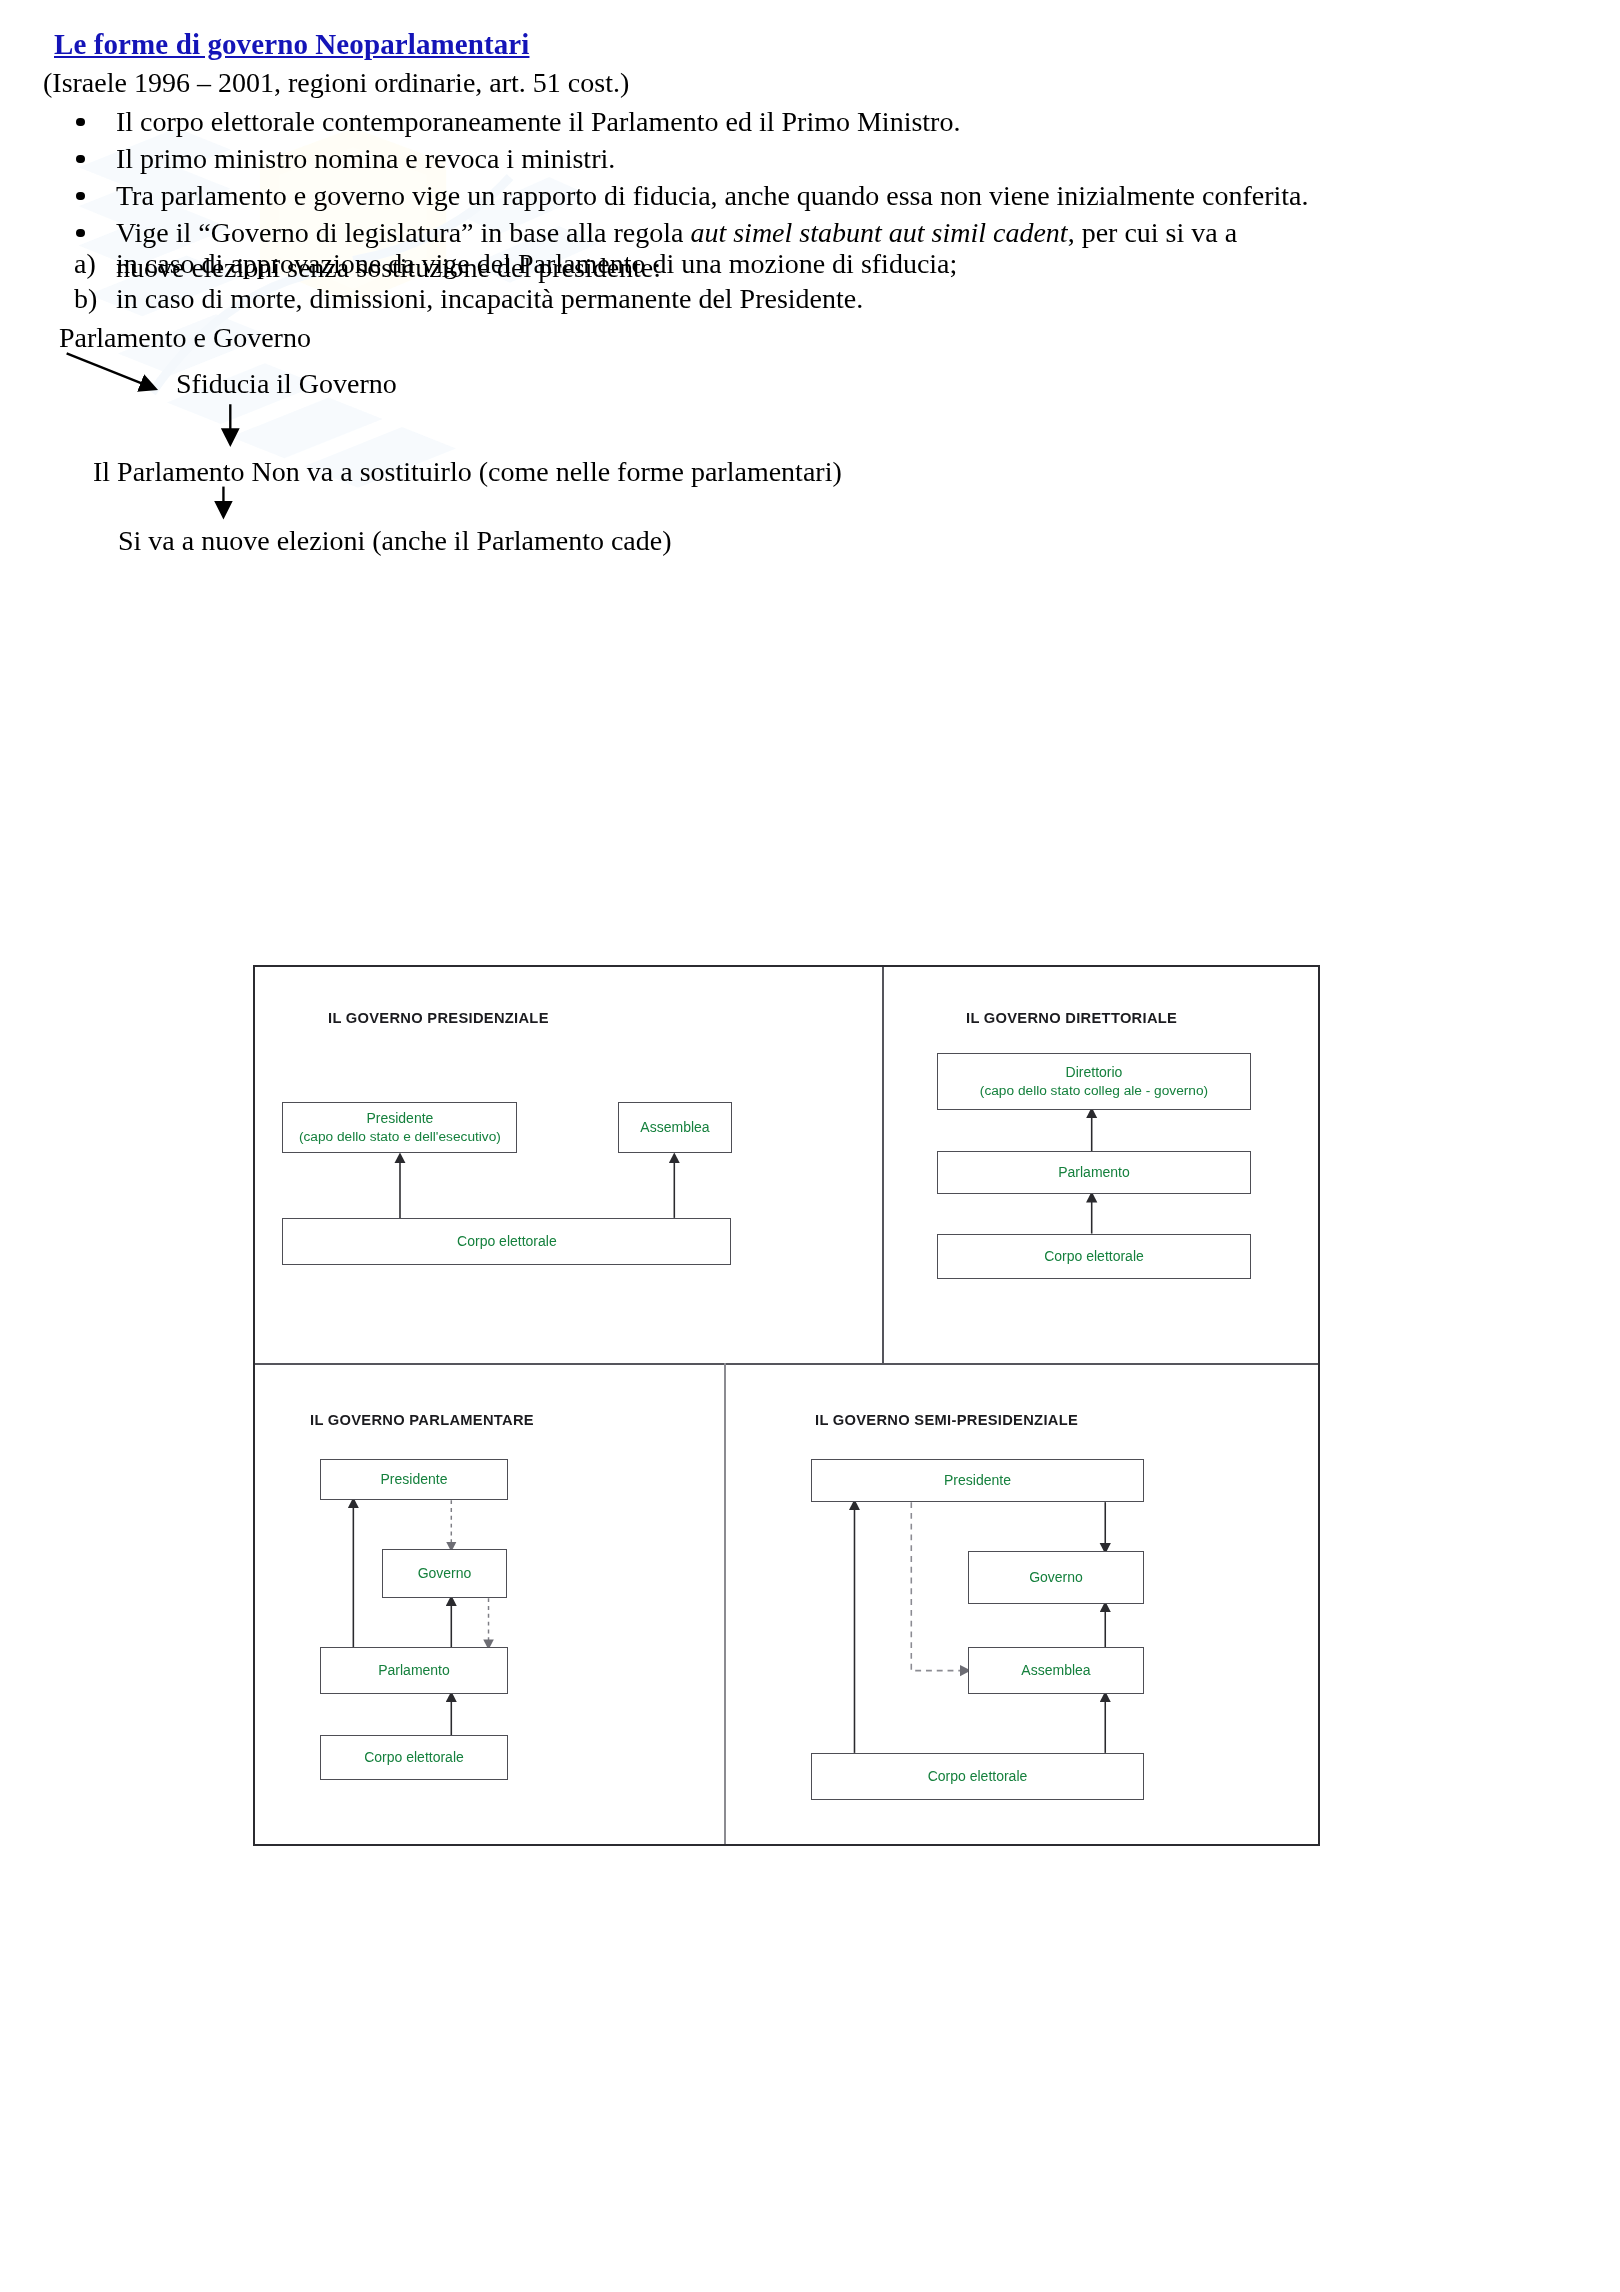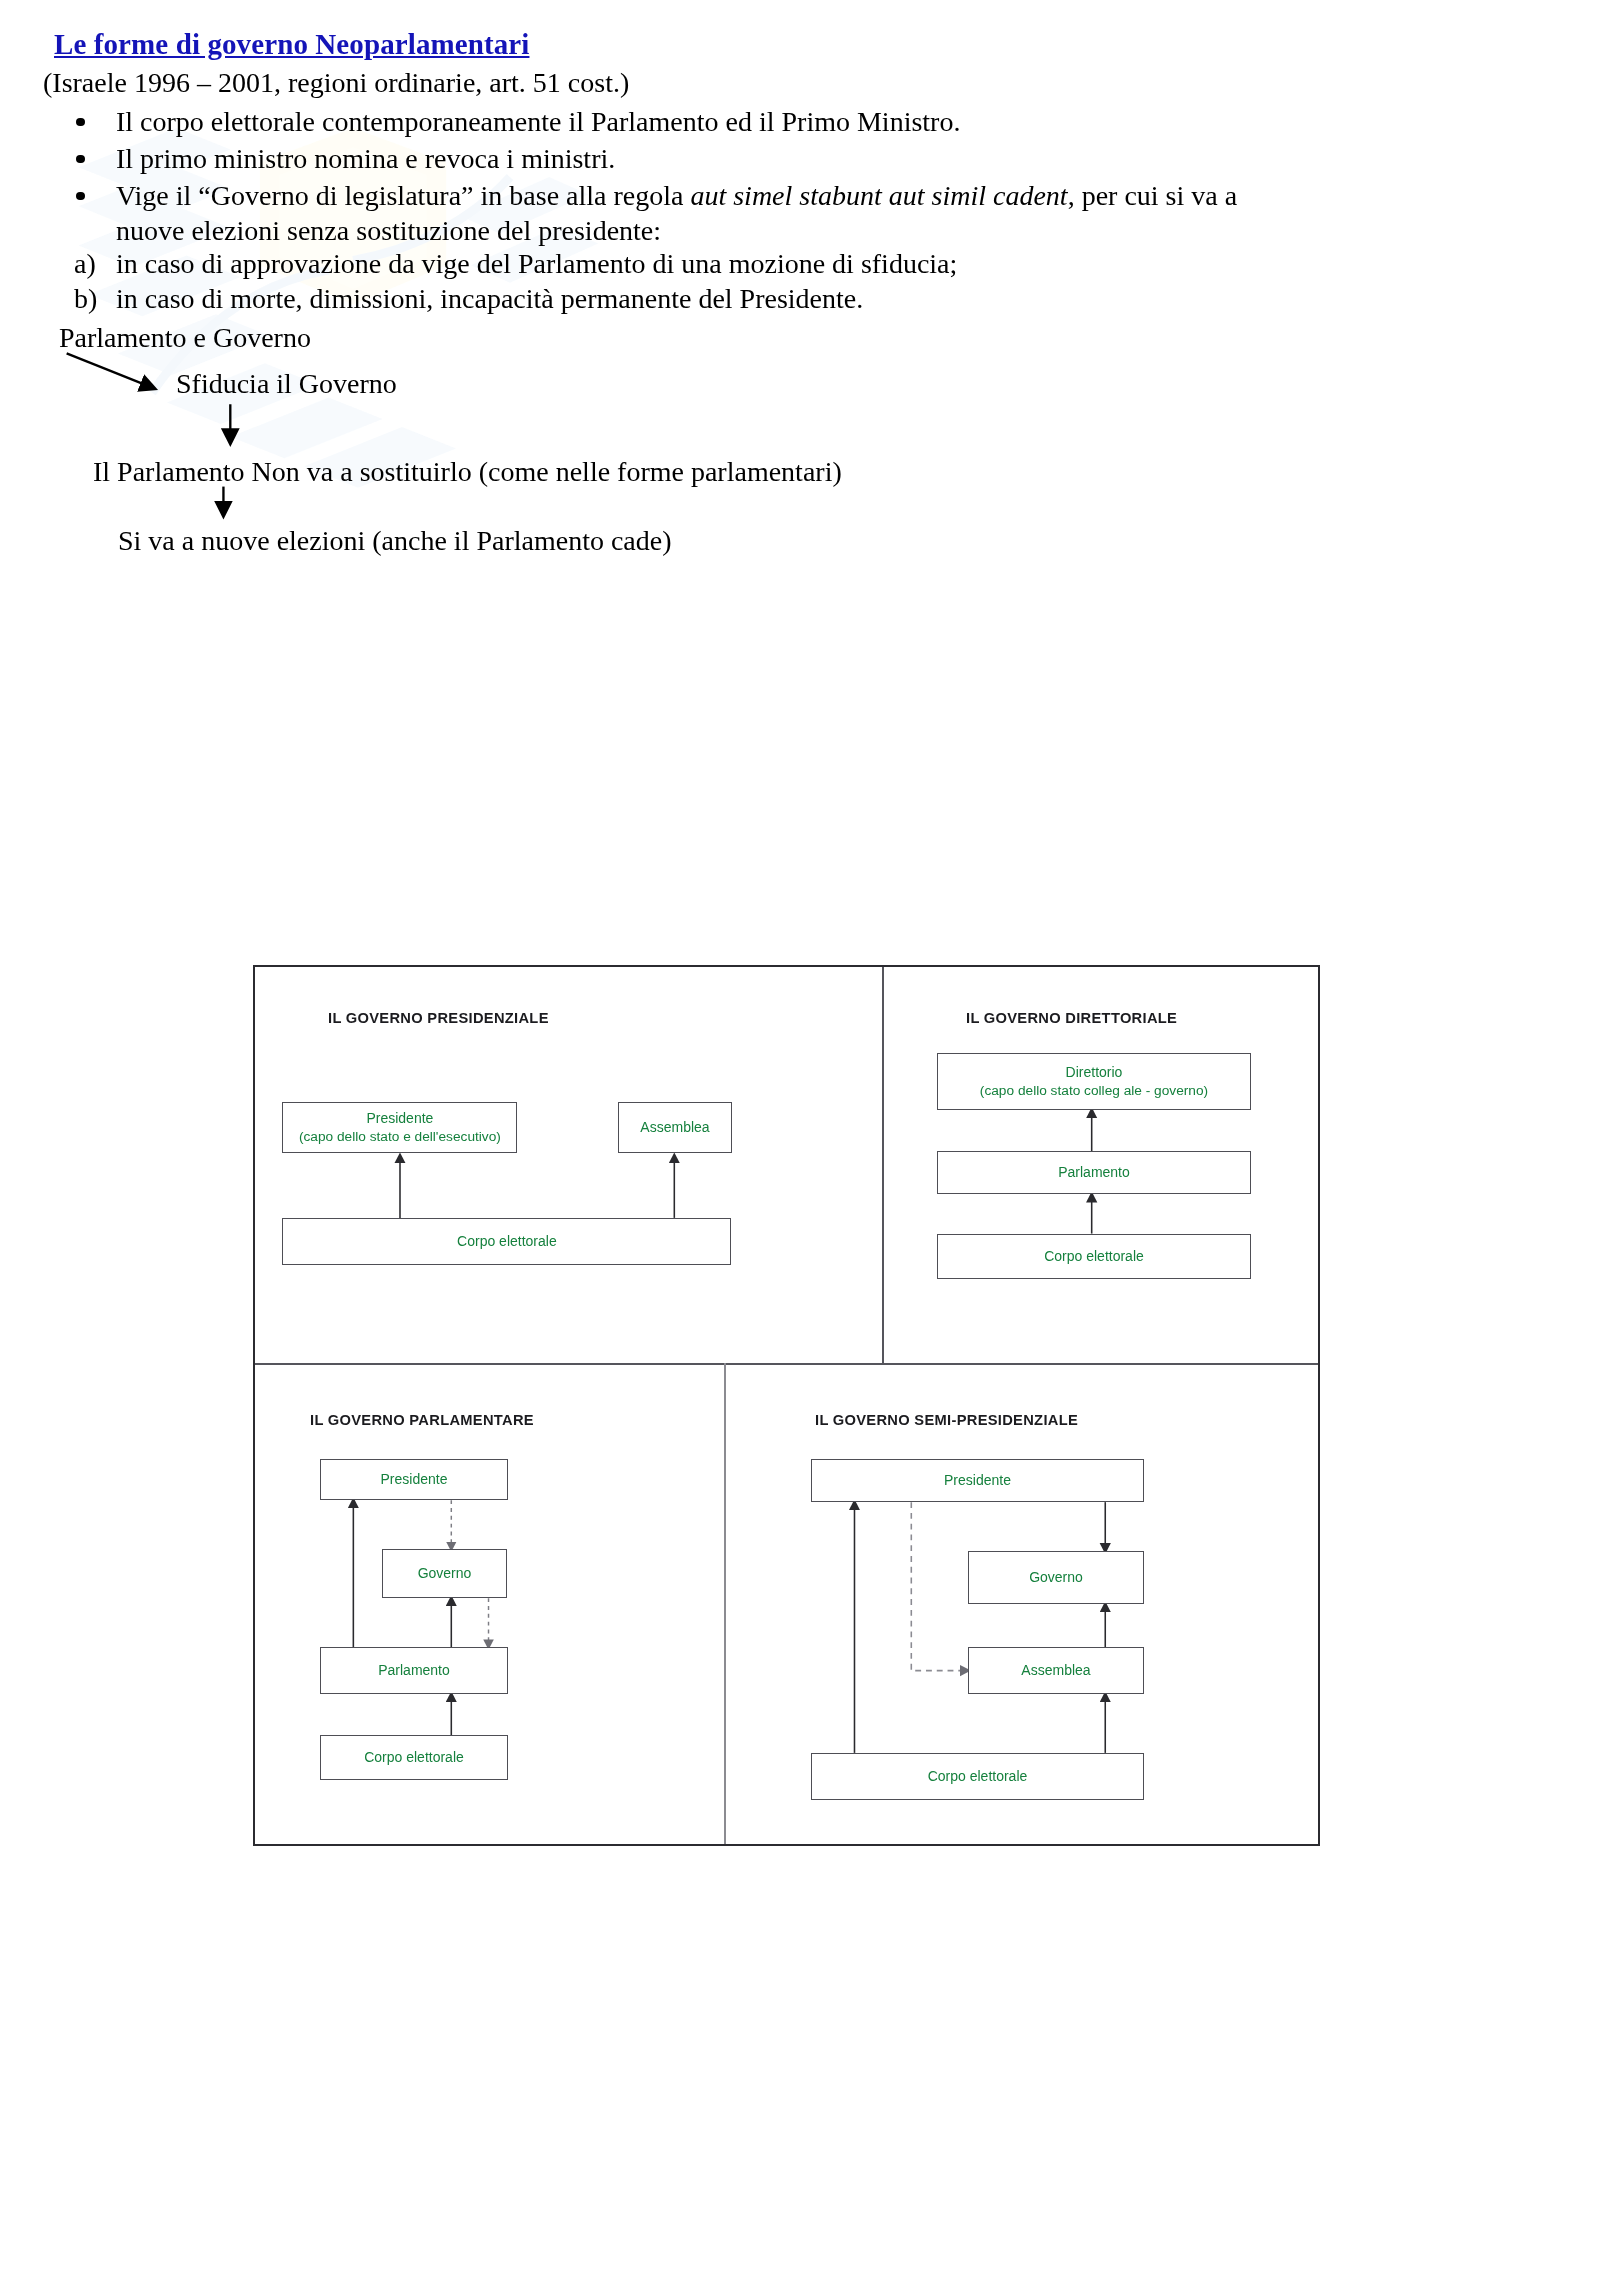--- a/index.html
+++ b/index.html
@@ -231,20 +231,24 @@
     <li>
       <span class="dot"></span>
       <span>Il corpo elettorale contemporaneamente il Parlamento ed il Primo Ministro.</span>
     </li>
     <li>
       <span class="dot"></span>
       <span>Il primo ministro nomina e revoca i ministri.</span>
     </li>
     <li>
       <span class="dot"></span>
+      <span>Tra parlamento e governo vige un rapporto di fiducia, anche quando essa non viene inizialmente conferita.</span>
+    </li>
+    <li>
+      <span class="dot"></span>
       <span>Vige il “Governo di legislatura” in base alla regola </span><span class="ital">aut simel stabunt aut simil cadent</span><span>, per cui si va a</span>
       <span class="cont">nuove elezioni senza sostituzione del presidente:</span>
     </li>
   </ul>
 
   <ol class="alpha">
     <li>
       <span class="marker">a)</span>
       <span>in caso di approvazione da vige del Parlamento di una mozione di sfiducia;</span>
     </li>

